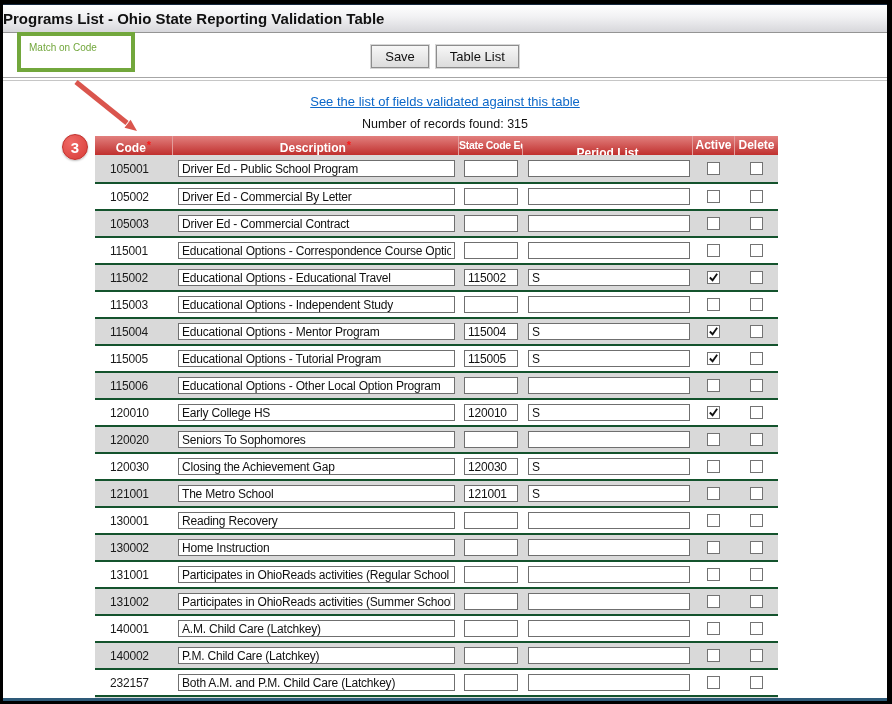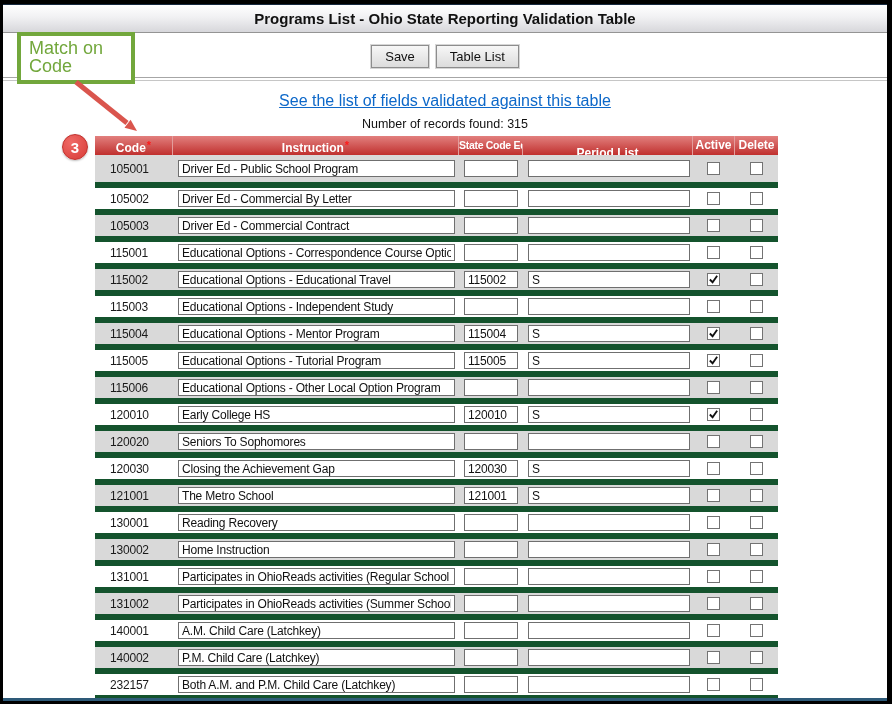--- a/index.html
+++ b/index.html
@@ -10,60 +10,60 @@
   }
   .inner{
     position:absolute;left:3px;top:4px;width:884px;height:697px;
     background:#fff;border-top:1px solid #16293f;border-bottom:3px solid var(--c-frame_navy,#2e5a78);
     overflow:hidden;
   }
   .titlebar{
     position:absolute;left:0;top:0;width:100%;height:28px;
     background:linear-gradient(180deg,#ffffff 0%,#f1f1f3 45%,#d7d7db 100%);
     border-bottom:1px solid #949494;
-    display:flex;align-items:center;justify-content:center;
+    display:flex;align-items:center;justify-content:flex-start;
   }
   .titlebar .title{font-size:15px;font-weight:bold;color:#111;}
   .btnrow{
     position:absolute;left:0;top:39px;width:100%;height:24px;
     display:flex;align-items:center;justify-content:center;gap:7px;
   }
   .btn{
     font-family:inherit;font-size:13px;color:#111;
     background:linear-gradient(180deg,#f7f7f7,#dcdcdc);
     border:1px solid #8d8d8d;outline:1px solid #d6d6d6;
     padding:3px 13px;cursor:pointer;
   }
   .divider{
     position:absolute;left:0;top:72px;width:100%;height:4px;
     border-top:1px solid #a6a6a6;border-bottom:1px solid #c6c6c6;background:#fff;
   }
   .linkrow{position:absolute;left:0;top:87px;width:100%;text-align:center;}
-  .linkrow a{font-size:16px;color:var(--c-link_blue,#0d68c9);text-decoration:underline;}
+  .linkrow a{font-size:13px;color:var(--c-link_blue,#0d68c9);text-decoration:underline;}
   .records{position:absolute;left:0;top:112px;width:100%;text-align:center;font-size:12.5px;color:#111;}
 
   .vtable{position:absolute;left:92px;top:131px;width:683px;}
   .vt-header{
     display:flex;height:19px;
     background:linear-gradient(180deg,var(--c-header_red_top,#e2807e),var(--c-header_red_bottom,#c0302e));
   }
   .hcell{
     color:#fff;font-weight:bold;font-size:12px;line-height:19px;text-align:center;
     border-left:1px solid #e39d9c;white-space:nowrap;overflow:hidden;
   }
   .hcell:first-child{border-left:none;}
   .hcell .req{color:#ff1a1a;font-size:11px;vertical-align:3px;margin-left:1px;}
   .col-0{width:77px;}
   .col-1{width:286px;}
   .col-2{width:64px;font-size:10.5px;letter-spacing:-0.3px;}
   .col-3{width:170px;margin-top:8px;}
   .col-4{width:42px;}
   .col-5{width:44px;}
 
-  .vt-row{display:flex;height:27px;align-items:center;border-top:6px solid #14532d;}
+  .vt-row{display:flex;height:27px;align-items:center;border-top:2px solid #14532d;}
   .vt-row:first-child{border-top:none;align-items:center;}
   .vt-row.gray{background:var(--c-row_gray,#d9d9d9);}
   .vt-row.white{background:#ffffff;}
   .cell{height:27px;display:flex;align-items:center;font-size:12px;letter-spacing:-0.2px;}
   .cell.c-code{width:77px;padding-left:15px;color:#1a1a1a;}
   .cell.c-desc{width:286px;}
   .cell.c-state{width:64px;}
   .cell.c-period{width:170px;}
   .cell.c-active{width:42px;justify-content:center;}
   .cell.c-delete{width:44px;justify-content:center;}
@@ -81,23 +81,23 @@
   .cbx svg{display:none;}
   .cbx.checked svg{display:block;}
 
   .badge{
     position:absolute;left:59px;top:129px;width:26px;height:26px;border-radius:50%;
     background:radial-gradient(circle at 35% 30%,#ef6a66,var(--c-badge_red,#d83b36));
     border:1px solid #c02f2b;color:#fff;font-size:15px;font-weight:bold;
     display:flex;align-items:center;justify-content:center;box-shadow:0 1px 2px rgba(0,0,0,.25);
   }
   .callout{
-    position:absolute;left:14px;top:27px;width:118px;height:52px;
+    position:absolute;left:14px;top:27px;width:118px;height:40px;
     background:#fff;border:4px solid var(--c-callout_green,#72a73c);
-    color:var(--c-callout_green,#72a73c);font-size:18px;line-height:18px;
+    color:var(--c-callout_green,#72a73c);font-size:10px;line-height:18px;
     padding:3px 0 0 8px;
   }
   .arrow-svg{position:absolute;left:60px;top:70px;pointer-events:none;}
 </style>
 </head>
 <body>
 
 <div class="screen">
   <div class="inner">
 
@@ -114,21 +114,21 @@
 
     <div class="linkrow">
       <a href="#">See the list of fields validated against this table</a>
     </div>
 
     <div class="records">Number of records found: 315</div>
 
     <div class="vtable">
       <div class="vt-header">
           <div class="hcell col-0"><span>Code</span><span class="req">*</span></div>
-          <div class="hcell col-1"><span>Instruction</span><span class="req">*</span></div>
+          <div class="hcell col-1"><span>Description</span><span class="req">*</span></div>
           <div class="hcell col-2"><span>State Code Equiv</span></div>
           <div class="hcell col-3"><span>Period List</span></div>
           <div class="hcell col-4"><span>Active</span></div>
           <div class="hcell col-5"><span>Delete</span></div>
         </div>
       <div>
           <div class="vt-row gray">
             <div class="cell c-code">105001</div>
             <div class="cell c-desc">
               <input type="text" class="tin desc" value="Driver Ed - Public School Program" style="">

